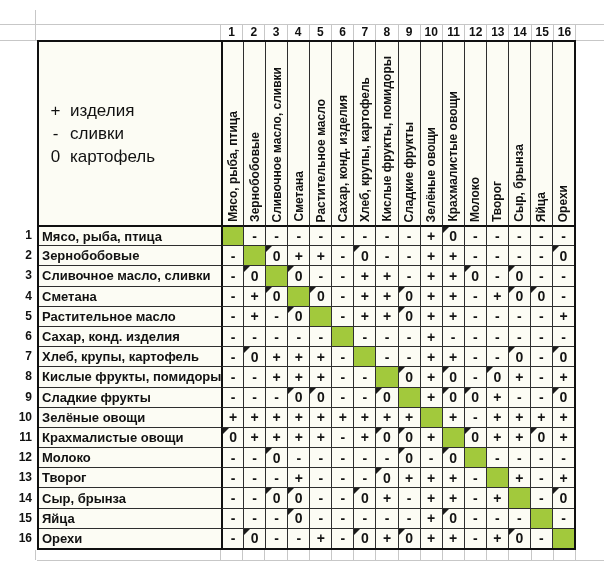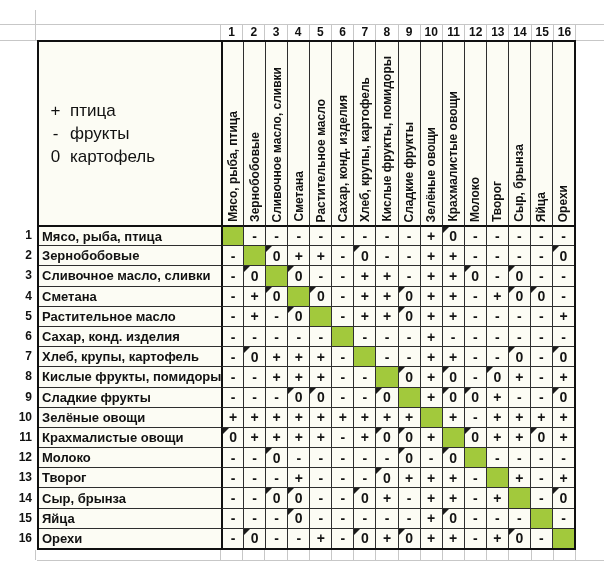--- a/index.html
+++ b/index.html
@@ -129,25 +129,25 @@
       <div class="bstub"></div>
       <div class="bstub"></div>
       <div class="bstub"></div>
     </div>
   <div class="bstub-name"></div>
 
   <div class="tbl">
     <div class="legend">
       <div class="legend-line">
         <span class="legend-sym">+</span>
-        <span class="legend-lab">птица</span>
+        <span class="legend-lab">изделия</span>
       </div>
       <div class="legend-line">
         <span class="legend-sym">-</span>
-        <span class="legend-lab">фрукты</span>
+        <span class="legend-lab">сливки</span>
       </div>
       <div class="legend-line">
         <span class="legend-sym">0</span>
         <span class="legend-lab">картофель</span>
       </div>
     </div>
   <div class="hdr c0">
         <span>Мясо, рыба, птица</span>
       </div>
       <div class="hdr">

